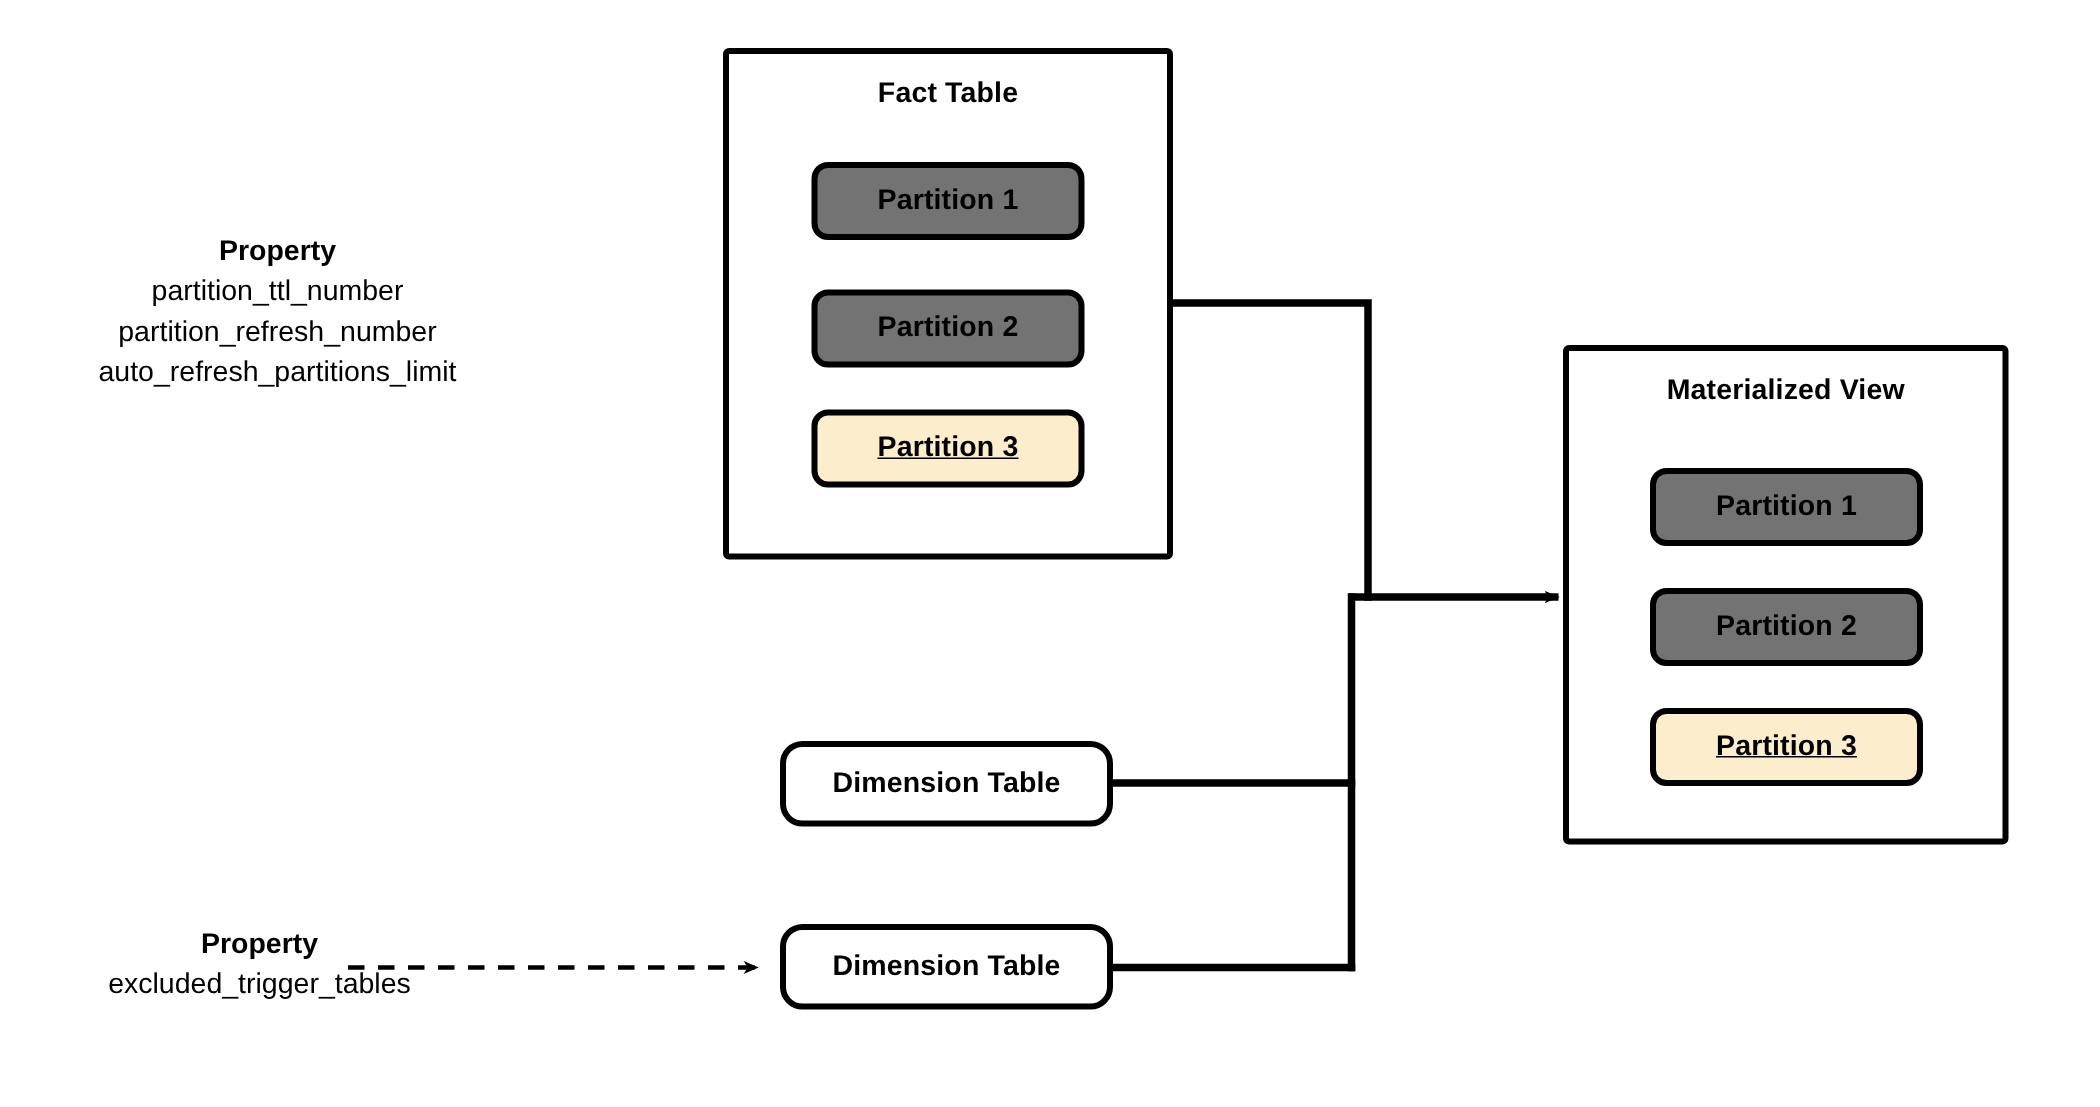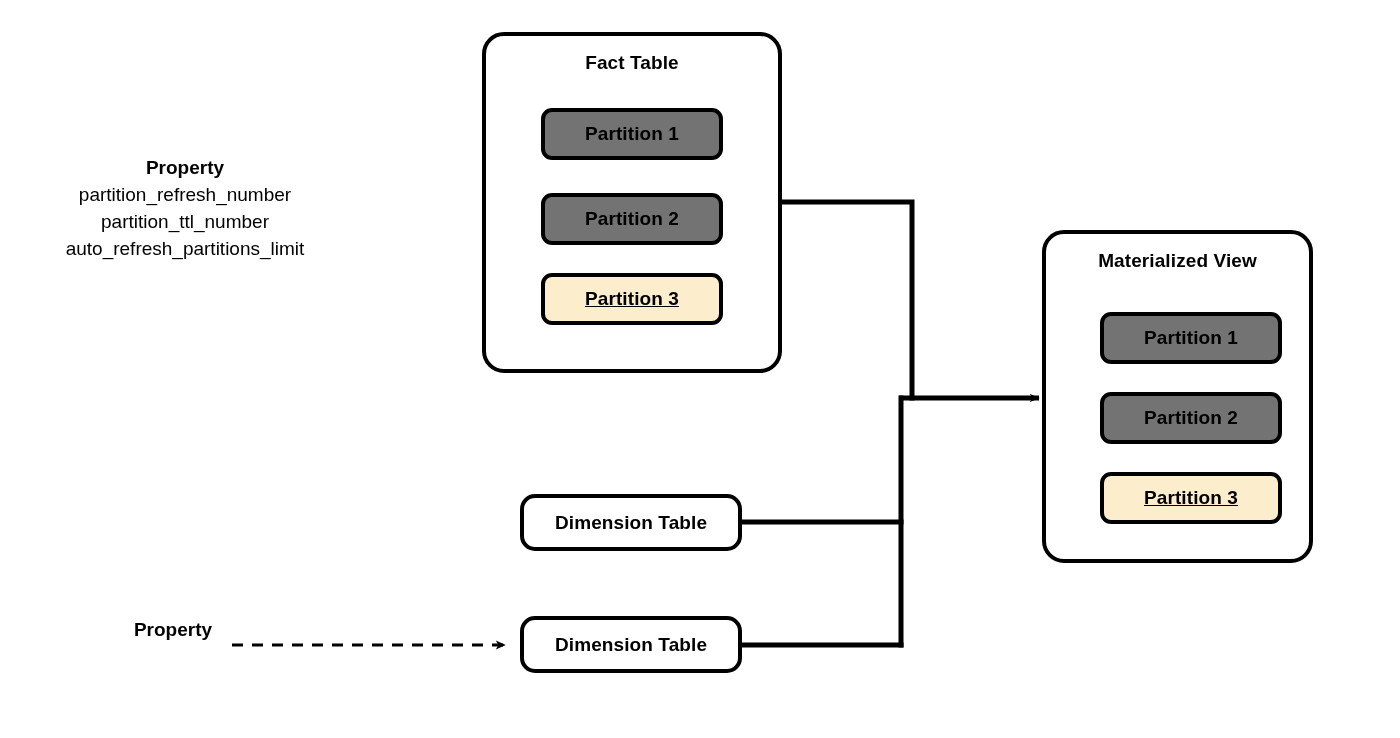--- a/index.html
+++ b/index.html
@@ -29,21 +29,21 @@
     height: 738px;
     pointer-events: none;
   }
 
   
   .container-box {
     position: absolute;
     box-sizing: border-box;
     background: #ffffff;
     border: 4px solid #000000;
-    border-radius: 22px;
+    border-radius: 4px;
   }
   .container-title {
     position: absolute;
     left: 0;
     right: 0;
     text-align: center;
     font-size: 19px;
     font-weight: bold;
     letter-spacing: 0.1px;
     white-space: nowrap;
@@ -126,40 +126,41 @@
 
     <path d="M901,645 L901,398" fill="none" stroke="#000000" stroke-width="5" stroke-linecap="square"></path>
 
     <path d="M899,398 L1039,398" fill="none" stroke="#000000" stroke-width="5" stroke-linecap="butt" marker-end="url(#arrow-filled)"></path>
 
     <path d="M232,645 L505,645" fill="none" stroke="#000000" stroke-width="3" stroke-dasharray="11,9" stroke-linecap="butt" marker-end="url(#arrow-open)"></path>
   </svg>
 
   <div class="annotation" style="left:30px; top:155px; width:310px;">
     <span class="ann-title">Property</span>
+    <span class="ann-line">partition_ttl_number</span>
     <span class="ann-line">partition_refresh_number</span>
-    <span class="ann-line">partition_ttl_number</span>
     <span class="ann-line">auto_refresh_partitions_limit</span>
   </div>
 
   <div class="annotation" style="left:28px; top:617px; width:290px;">
     <span class="ann-title">Property</span>
+    <span class="ann-line">excluded_trigger_tables</span>
   </div>
 
   <div class="container-box" style="left:482px; top:32px; width:300px; height:341px;">
     <div class="container-title" style="top:16px;">Fact Table</div>
 
     <div class="chip" style="left:55px; top:72px; width:182px; height:52px;">Partition 1</div>
 
     <div class="chip" style="left:55px; top:157px; width:182px; height:52px;">Partition 2</div>
 
     <div class="chip highlight" style="left:55px; top:237px; width:182px; height:52px;">Partition 3</div>
   </div>
 
-  <div class="container-box" style="left:1042px; top:230px; width:271px; height:333px;">
+  <div class="container-box" style="left:1042px; top:230px; width:297px; height:333px;">
     <div class="container-title" style="top:16px;">Materialized View</div>
 
     <div class="chip" style="left:54px; top:78px; width:182px; height:52px;">Partition 1</div>
 
     <div class="chip" style="left:54px; top:158px; width:182px; height:52px;">Partition 2</div>
 
     <div class="chip highlight" style="left:54px; top:238px; width:182px; height:52px;">Partition 3</div>
   </div>
 
   <div class="node-box" style="left:520px; top:494px; width:222px; height:57px;">Dimension Table</div>

